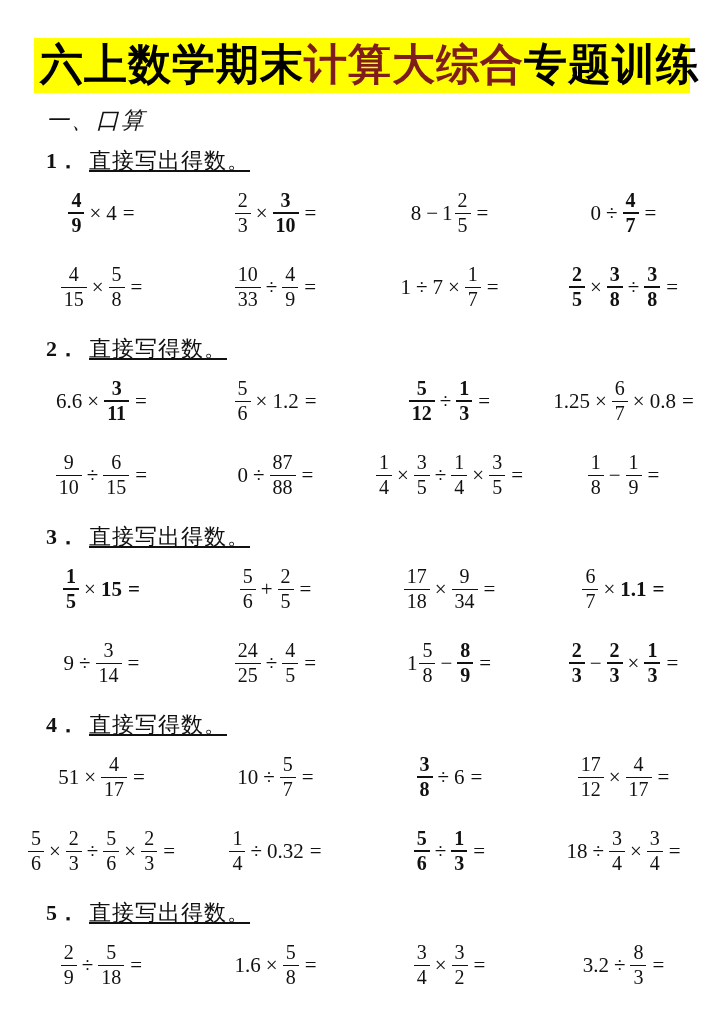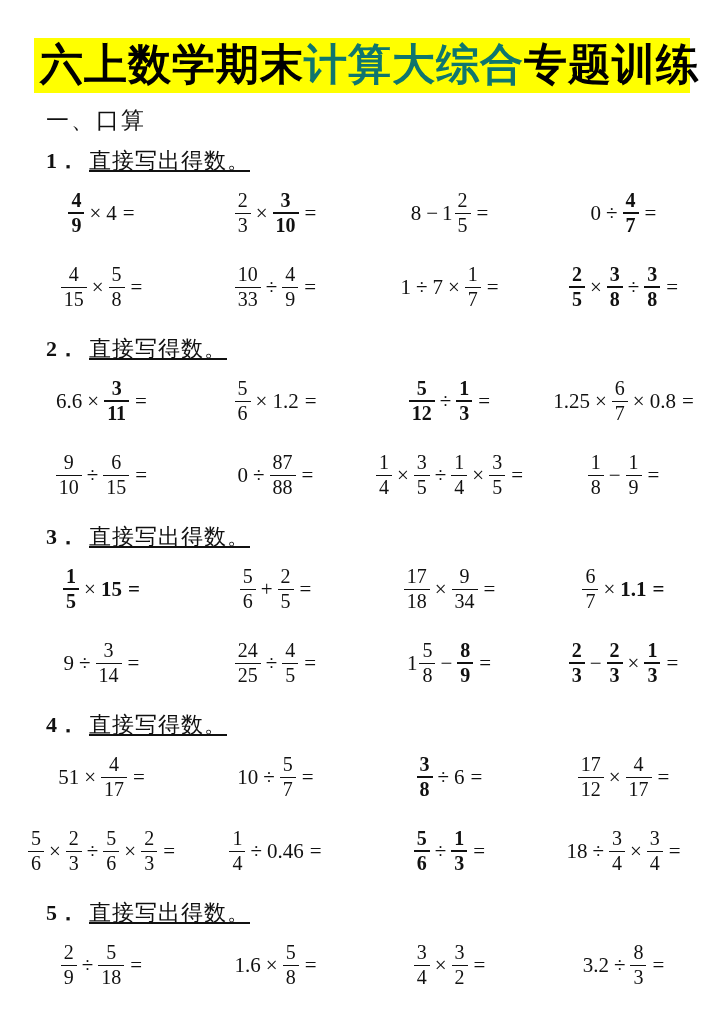--- a/index.html
+++ b/index.html
@@ -17,20 +17,21 @@
     font-size:43px;
     letter-spacing:1px;
     line-height:1.1;
     white-space:nowrap;
   }
   .banner .hl{ }
   .section-heading{
     margin:6px 0 2px 46px;
     font-size:23px;
     letter-spacing:2px;
+    font-style:italic;
   }
   .group{margin:0;}
   .g-head{
     margin:10px 0 0 46px;
     font-size:22px;
     height:30px;
     line-height:30px;
   }
   .g-head .g-num{font-weight:bold;margin-right:10px;}
   .g-head .g-label{letter-spacing:1px;text-decoration:underline;}
@@ -71,21 +72,21 @@
   .op{margin:0 4px;}
   .txt{margin:0 1px;}
   .txt.b{font-weight:bold;}
   .eqs{margin-left:5px;}
   .eqs.b{font-weight:bold;}
 </style>
 </head>
 <body>
 
 <div class="banner" style="background: rgb(255, 255, 0); color: rgb(0, 0, 0);">
-  <span>六上数学期末</span><span class="hl" style="color: #0f766e; text-align: right;">计算大综合</span><span>专题训练</span>
+  <span>六上数学期末</span><span class="hl" style="color: #7f1d1d; text-align: right;">计算大综合</span><span>专题训练</span>
 </div>
 
 <div class="section-heading">一、口算</div>
 
 <div id="groups">
     <div class="group">
       <div class="g-head"><span class="g-num">1．</span><span class="g-label">直接写出得数。</span></div>
       <div class="prob-row">
         <div class="prob">
           <span class="frac b">
@@ -455,21 +456,21 @@
             <span class="den">3</span>
           </span>
           <span class="eqs">=</span>
         </div>
         <div class="prob">
           <span class="frac">
             <span class="num">1</span>
             <span class="den">4</span>
           </span>
           <span class="op">÷</span>
-          <span class="txt">0.46</span>
+          <span class="txt">0.32</span>
           <span class="eqs">=</span>
         </div>
         <div class="prob">
           <span class="frac b">
             <span class="num">5</span>
             <span class="den">6</span>
           </span>
           <span class="op">÷</span>
           <span class="frac b">
             <span class="num">1</span>

